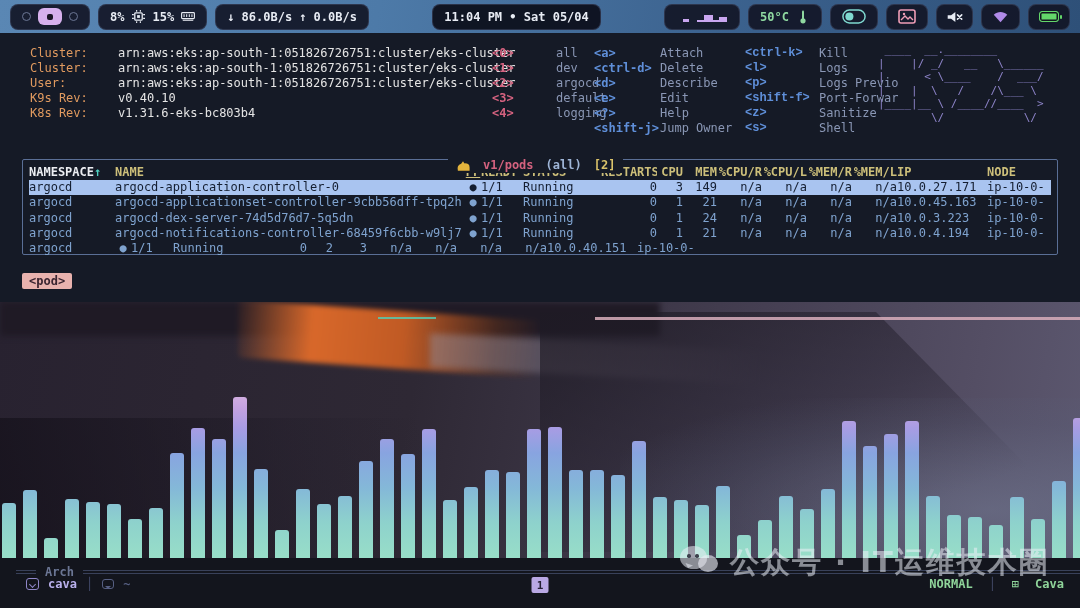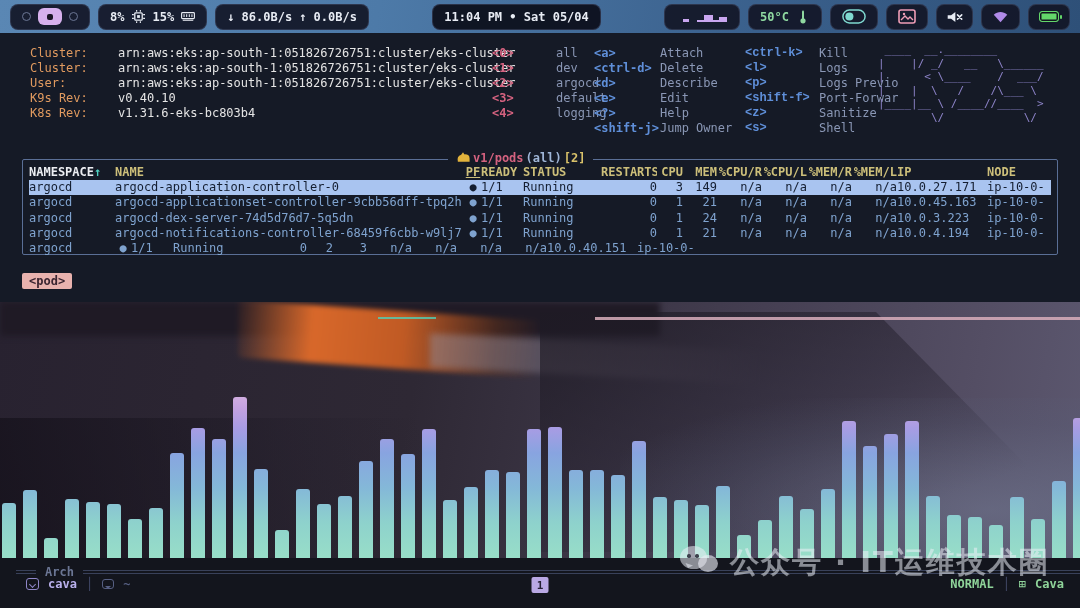--- a/index.html
+++ b/index.html
@@ -32,22 +32,22 @@
   .hk-row { display:flex; }
   .ns-col { left:492px; } .ns-col .hk-key { color:#d4627f; font-weight:bold; width:64px; }
   .ac1 { left:594px; } .ac2 { left:745px; }
   .ac1 .hk-key, .ac2 .hk-key { color:#5f8fd9; font-weight:bold; }
   .ac1 .hk-key { width:66px; } .ac2 .hk-key { width:74px;font-family:Liberation Mono, monospace; }
   .hk-label { color:#8a97b5; white-space:pre; }
   .k9s-logo { position:absolute; left:878px; top:10px; color:#8d84c9; font-size:11px; line-height:13.5px; white-space:pre; font-family:"DejaVu Sans Mono",monospace; }
 
   .podbox { position:absolute; left:22px; top:126px; width:1036px; height:96px;
     border:1px solid #5a6f96; border-radius:2px; padding:5px 6px 0 6px; }
-  .podbox-title { position:absolute; left:448px; top:118px; background:#151a26; padding:0 8px;
-    display:flex; gap:2px; z-index:2; font-weight:bold; }
+  .podbox-title { position:absolute; left:448px; top:125px; background:#151a26; padding:0 8px;
+    display:flex; align-items:center; gap:12px; z-index:2; font-weight:bold; }
   .t-res { color:#d4627f; } .t-scope { color:#9fb6d8; } .t-count { color:#d9c26a; }
   .trow { display:flex; height:15.2px; align-items:center; }
   .trow span { flex:none; white-space:nowrap; overflow:hidden; }
   .th span { color:#cdbf7a; font-weight:bold; }
   .th .c0 { color:#eceef2; } .th .c0 .arr { color:#4fd0c0; }
   .trow.body span { color:#7fa3cf; }
   .trow .dotcell { color:#5f8fd9; }
   .trow.selected { background:#a9c4f0; }
   .trow.selected span { color:#141e30 !important; }
   .ta-r { text-align:right; } .ta-c { text-align:center; }
@@ -91,21 +91,21 @@
   .term-ico { width:13px; height:12px; border:1.5px solid #8f86c8; border-radius:3px; position:relative; }
   .term-ico:after { content:""; position:absolute; left:2.5px; top:3px; width:4px; height:4px; border-left:1.5px solid #8f86c8; border-bottom:1.5px solid #8f86c8; transform:rotate(-45deg); }
   .app-name { color:#b9b0ec; font-weight:bold; }
   .sep { color:#434b6a; }
   .bubble-ico { width:12px; height:10px; border:1.5px solid #565f82; border-radius:3px; position:relative; }
   .bubble-ico:after { content:""; position:absolute; left:2px; bottom:-4px; border:3px solid transparent; border-top-color:#565f82; }
   .tilde { color:#565f82; font-weight:bold; }
   .win-badge { position:absolute; left:50%; transform:translateX(-50%); top:0; width:17px; height:16px;
     background:#b9a8e4; color:#241f33; font-weight:bold; font-size:11px; border-radius:2px;
     display:flex; align-items:center; justify-content:center; }
-  .sr-right { position:absolute; right:16px; top:0; display:flex; gap:9px;
+  .sr-right { position:absolute; right:16px; top:0; display:flex; gap:16px;
     color:#8fd49a; font-weight:bold; }
   .grid-ico { color:#8fd49a; font-size:12px; font-weight:normal; }
 
   
   .watermark { position:absolute; top:543px; left:680px; display:flex; align-items:center; gap:10px;
     z-index:25; color:rgba(235,238,245,0.55); font-family:"DejaVu Sans", sans-serif;
     font-size:29px; font-weight:bold; letter-spacing:2px; white-space:nowrap; }
   .wechat { position:relative; width:40px; height:34px; flex:none; }
   .wechat .big { position:absolute; left:0; top:0; width:27px; height:23px; background:rgba(235,238,245,0.55); border-radius:50% 50% 46% 50%; }
   .wechat .big:after { content:""; position:absolute; left:4px; bottom:-3px; border:4px solid transparent; border-top-color:rgba(235,238,245,0.55); transform:rotate(18deg); }

